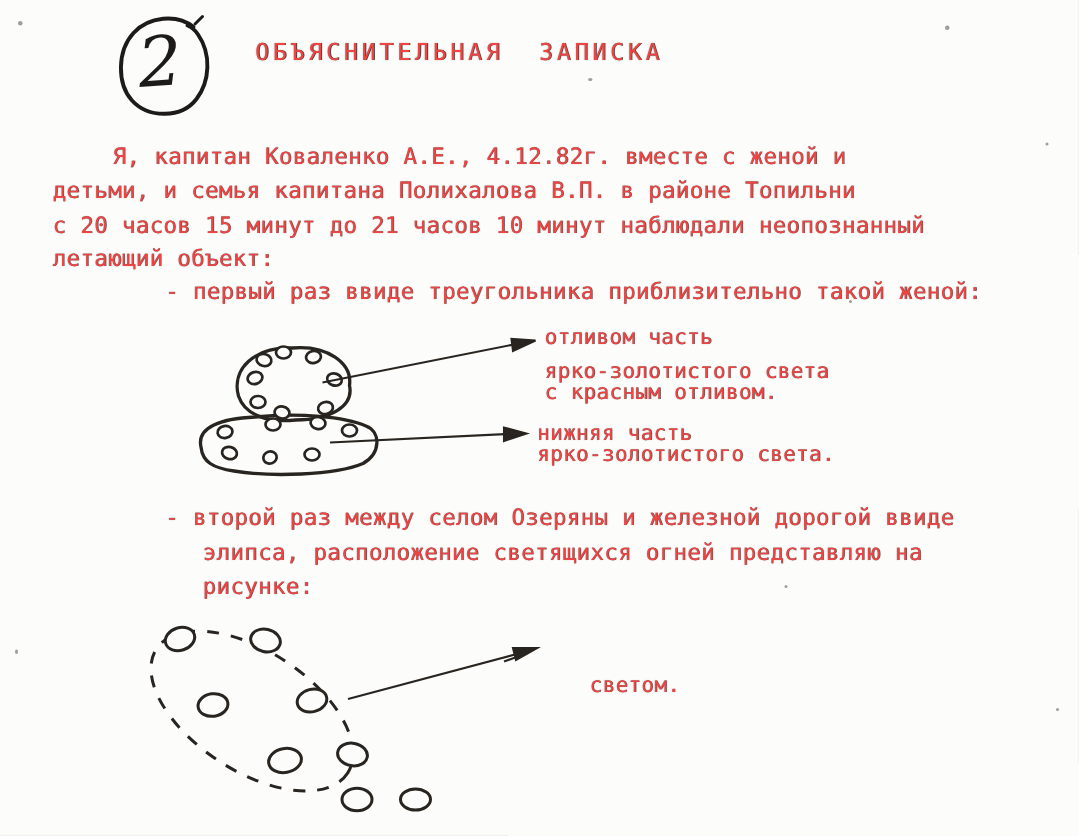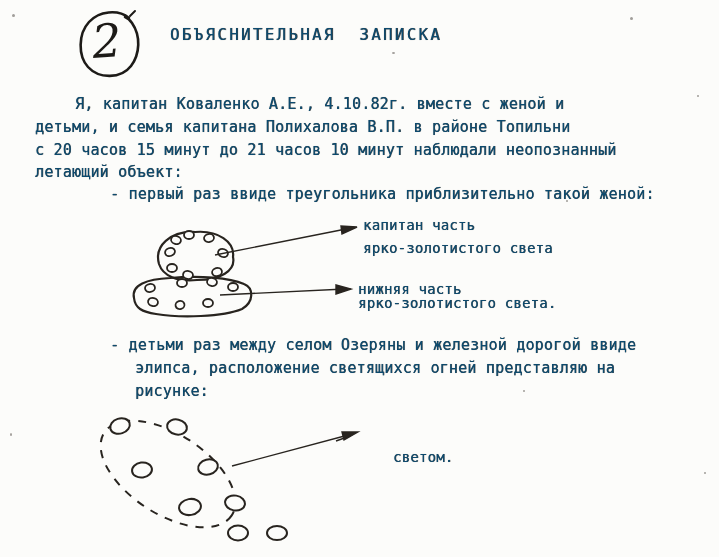--- a/index.html
+++ b/index.html
@@ -11,21 +11,21 @@
     font-family:"DejaVu Sans Mono","Liberation Mono",monospace;
     color:#2e2c29;
   }
   
   .tl{
     position:absolute;
     font-size:15px;
     line-height:17px;
     letter-spacing:.2px;
     white-space:pre;
-    color:#0c4a6e;
+    color:#ef4444;
     text-shadow:.4px 0 0 rgba(46,44,41,.75), 0 0 .8px rgba(46,44,41,.35);
     text-align:right;
   }
   .lbl{font-size:14px;}
   .title{
     font-size:15.5px;
     letter-spacing:2.5px;
     text-shadow:.6px 0 0 rgba(46,44,41,.85), 0 0 1px rgba(46,44,41,.4);
   }
   
@@ -59,21 +59,21 @@
   <div class="circled-num">
     <svg width="74" height="76" viewBox="0 0 74 76">
       <path d="M57 12 C 46 3 27 5 17 16 C 6 28 6 50 16 61 C 27 73 49 73 59 60 C 68 48 69 30 60 17 C 58 14 56 12 53 11" fill="none" stroke="#1d1b18" stroke-width="2.6" stroke-linecap="round"></path>
       <path d="M58 10 L 63 5" fill="none" stroke="#1d1b18" stroke-width="2" stroke-linecap="round"></path>
     </svg>
     <span class="digit">2</span>
   </div>
 
   <div class="tl title" style="left:170px;top:27px">ОБЪЯСНИТЕЛЬНАЯ  ЗАПИСКА</div>
 
-  <div class="tl" style="left:75px;top:96px">Я, капитан Коваленко А.Е., 4.10.82г. вместе с женой и</div>
+  <div class="tl" style="left:75px;top:96px">Я, капитан Коваленко А.Е., 4.12.82г. вместе с женой и</div>
   <div class="tl" style="left:35px;top:119px">детьми, и семья капитана Полихалова В.П. в районе Топильни</div>
   <div class="tl" style="left:35px;top:142px">с 20 часов 15 минут до 21 часов 10 минут наблюдали неопознанный</div>
   <div class="tl" style="left:35px;top:164px">летающий объект:</div>
 
   <div class="tl" style="left:110px;top:186px">- первый раз ввиде треугольника приблизительно такой женой:</div>
 
   <svg style="left:125px;top:218px" width="240" height="105" viewBox="0 0 240 105">
     <g fill="none" stroke="#28241f" stroke-width="2.2" stroke-linejoin="round" stroke-linecap="round">
 
       <path d="M34 46 C 29 28 45 13 70 14 C 93 12 110 24 108 39 C 111 53 95 62 72 62 C 52 64 38 58 34 46 Z"></path>
@@ -102,26 +102,27 @@
     <g stroke="#28241f" stroke-width="1.4" fill="#28241f">
 
       <line x1="90" y1="37" x2="226" y2="10"></line>
       <polygon points="232,9 217,16 216,8"></polygon>
 
       <line x1="95" y1="77" x2="220" y2="71"></line>
       <polygon points="226,71 211,76 211,67"></polygon>
     </g>
   </svg>
 
-  <div class="tl lbl" style="left:363px;top:217px">капитан часть</div>
+  <div class="tl lbl" style="left:363px;top:217px">отливом часть</div>
   <div class="tl lbl" style="left:363px;top:240px">ярко-золотистого света</div>
+  <div class="tl lbl" style="left:363px;top:254px">с красным отливом.</div>
   <div class="tl lbl" style="left:358px;top:281px">нижняя часть</div>
   <div class="tl lbl" style="left:358px;top:295px">ярко-золотистого света.</div>
 
-  <div class="tl" style="left:110px;top:337px">- детьми раз между селом Озеряны и железной дорогой ввиде</div>
+  <div class="tl" style="left:110px;top:337px">- второй раз между селом Озеряны и железной дорогой ввиде</div>
   <div class="tl" style="left:135px;top:360px">элипса, расположение светящихся огней представляю на</div>
   <div class="tl" style="left:135px;top:383px">рисунке:</div>
 
   <svg style="left:88px;top:408px" width="285" height="140" viewBox="0 0 285 140">
     <ellipse cx="80" cy="66" rx="76" ry="40" transform="rotate(33 80 66)" fill="none" stroke="#28241f" stroke-width="2" stroke-dasharray="8 8"></ellipse>
     <g fill="#fcfcfa" stroke="#28241f" stroke-width="2">
       <ellipse cx="32" cy="18" rx="10" ry="7.5" transform="rotate(-18 32 18)"></ellipse>
       <ellipse cx="89" cy="19" rx="10" ry="7.5" transform="rotate(12 89 19)"></ellipse>
       <ellipse cx="54" cy="62" rx="10" ry="7.5" transform="rotate(-8 54 62)"></ellipse>
       <ellipse cx="120" cy="59" rx="10" ry="7.5" transform="rotate(-14 120 59)"></ellipse>

